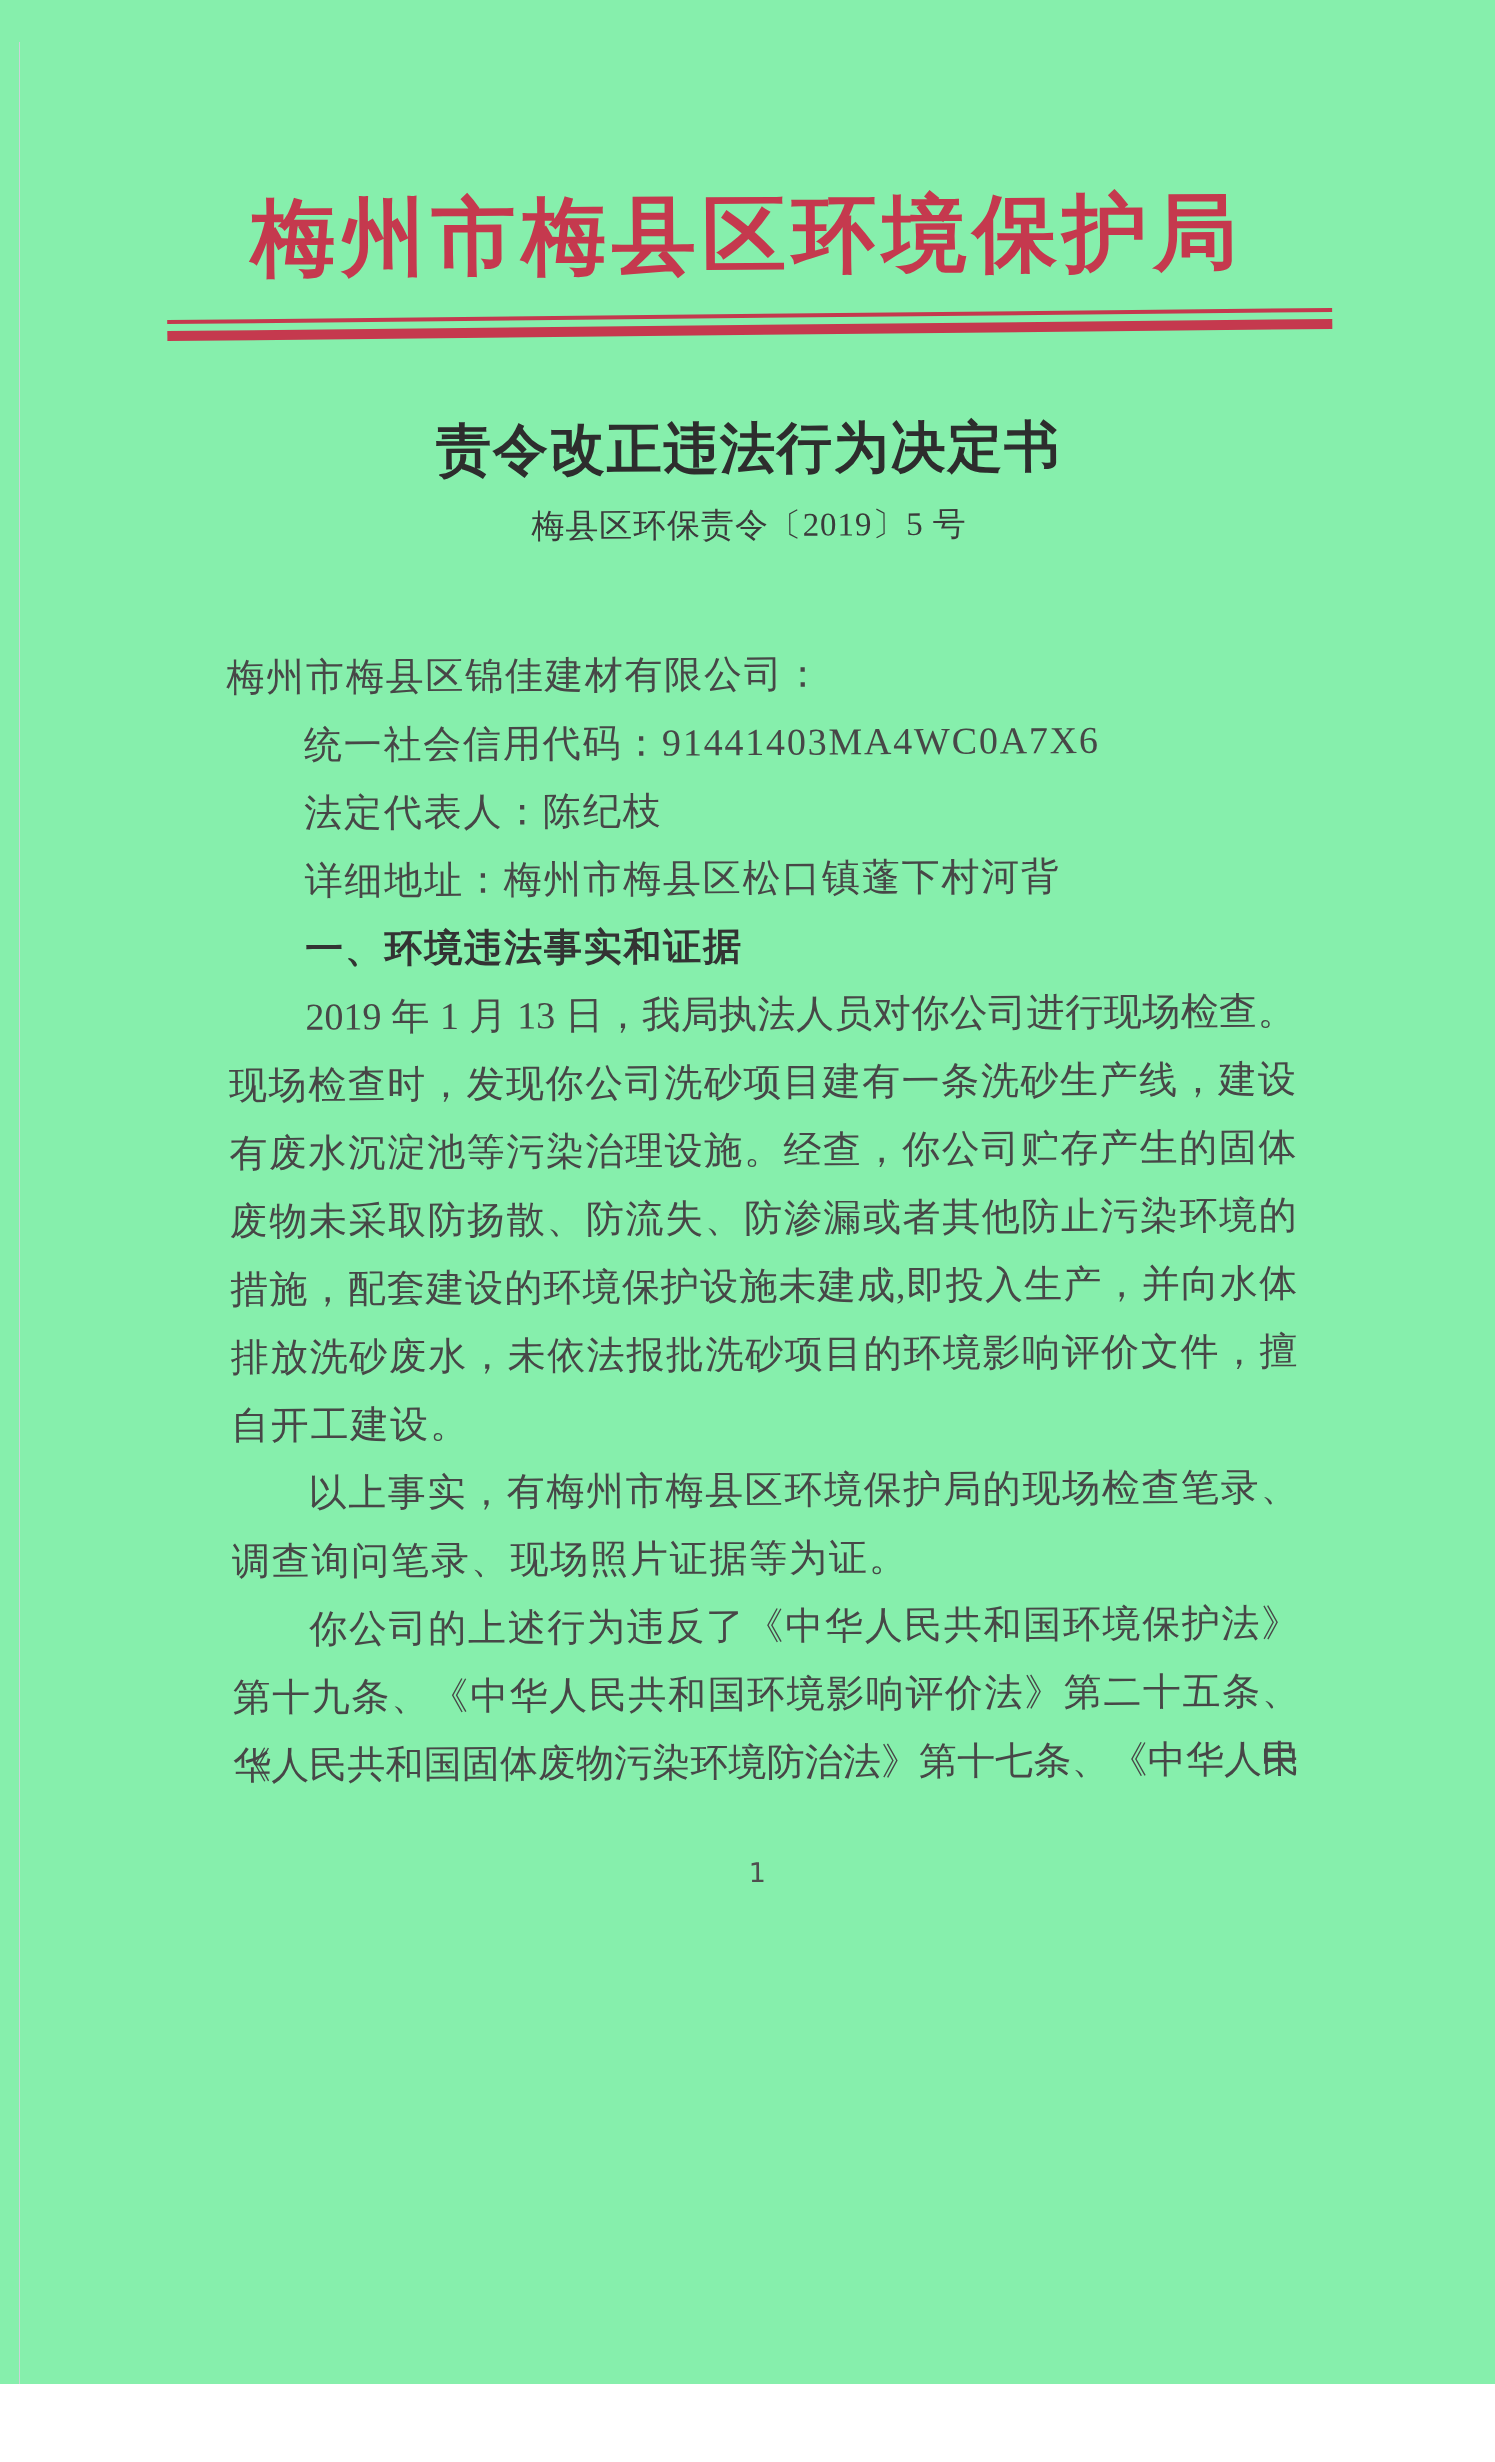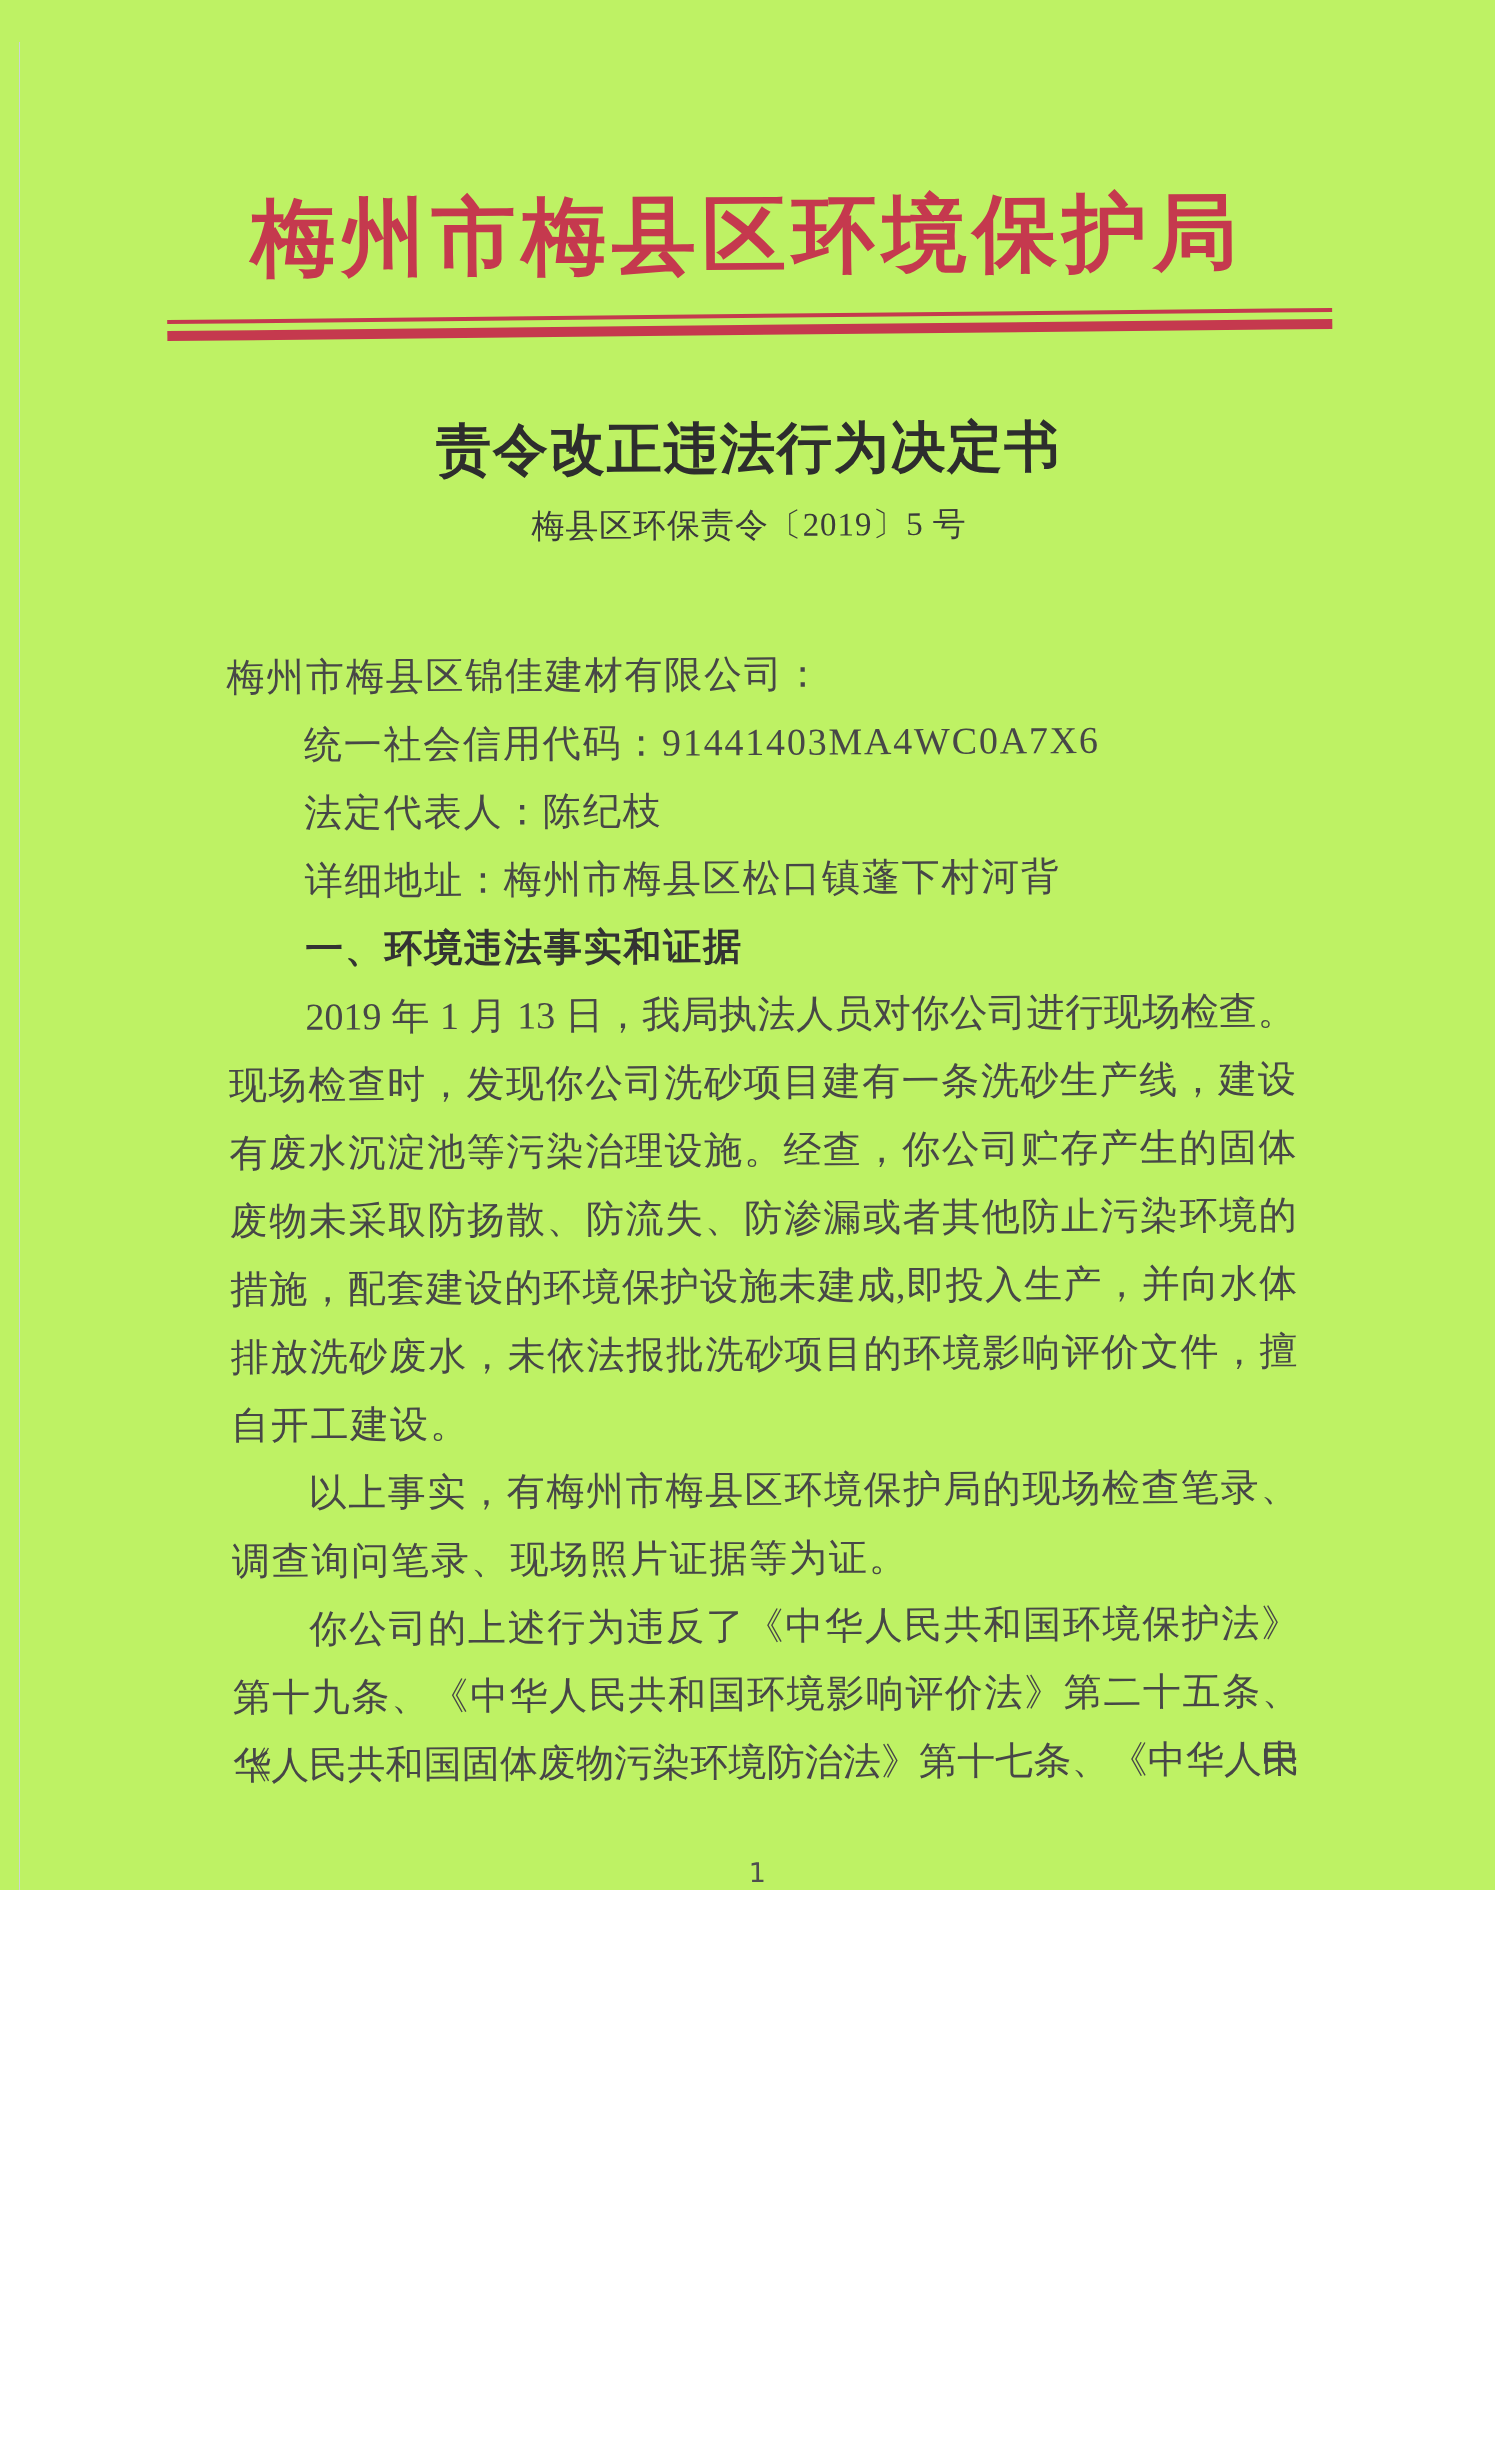--- a/index.html
+++ b/index.html
@@ -1,18 +1,18 @@
 <!DOCTYPE html>
 <html style="font-size:14px"><head>
 <meta charset="utf-8">
 <style>
   html,body{margin:0;padding:0;background:#ffffff;}
   .canvas{
-    position:relative;width:1495px;height:1890px;overflow:hidden;
-    background:#bef264;
+    position:relative;width:1495px;height:2384px;overflow:hidden;
+    background:#86efac;
     font-family:"Liberation Serif","DejaVu Serif",serif;
   }
   .edge-left{position:absolute;left:19.3px;top:42px;width:0.9px;height:2420px;background:#ccd3d8;}
   .skew{position:absolute;left:0;top:0;width:1495px;height:2462px;
     transform:rotate(-0.35deg);transform-origin:748px 281px;}
   .agency{
     position:absolute;top:179px;left:0;width:1495px;text-align:center;
     font-size:84px;font-weight:bold;color:#c5394e;letter-spacing:6.2px;white-space:nowrap;
   }
   .divider{position:absolute;top:314px;left:167px;width:1165px;transform:rotate(-0.25deg);}

